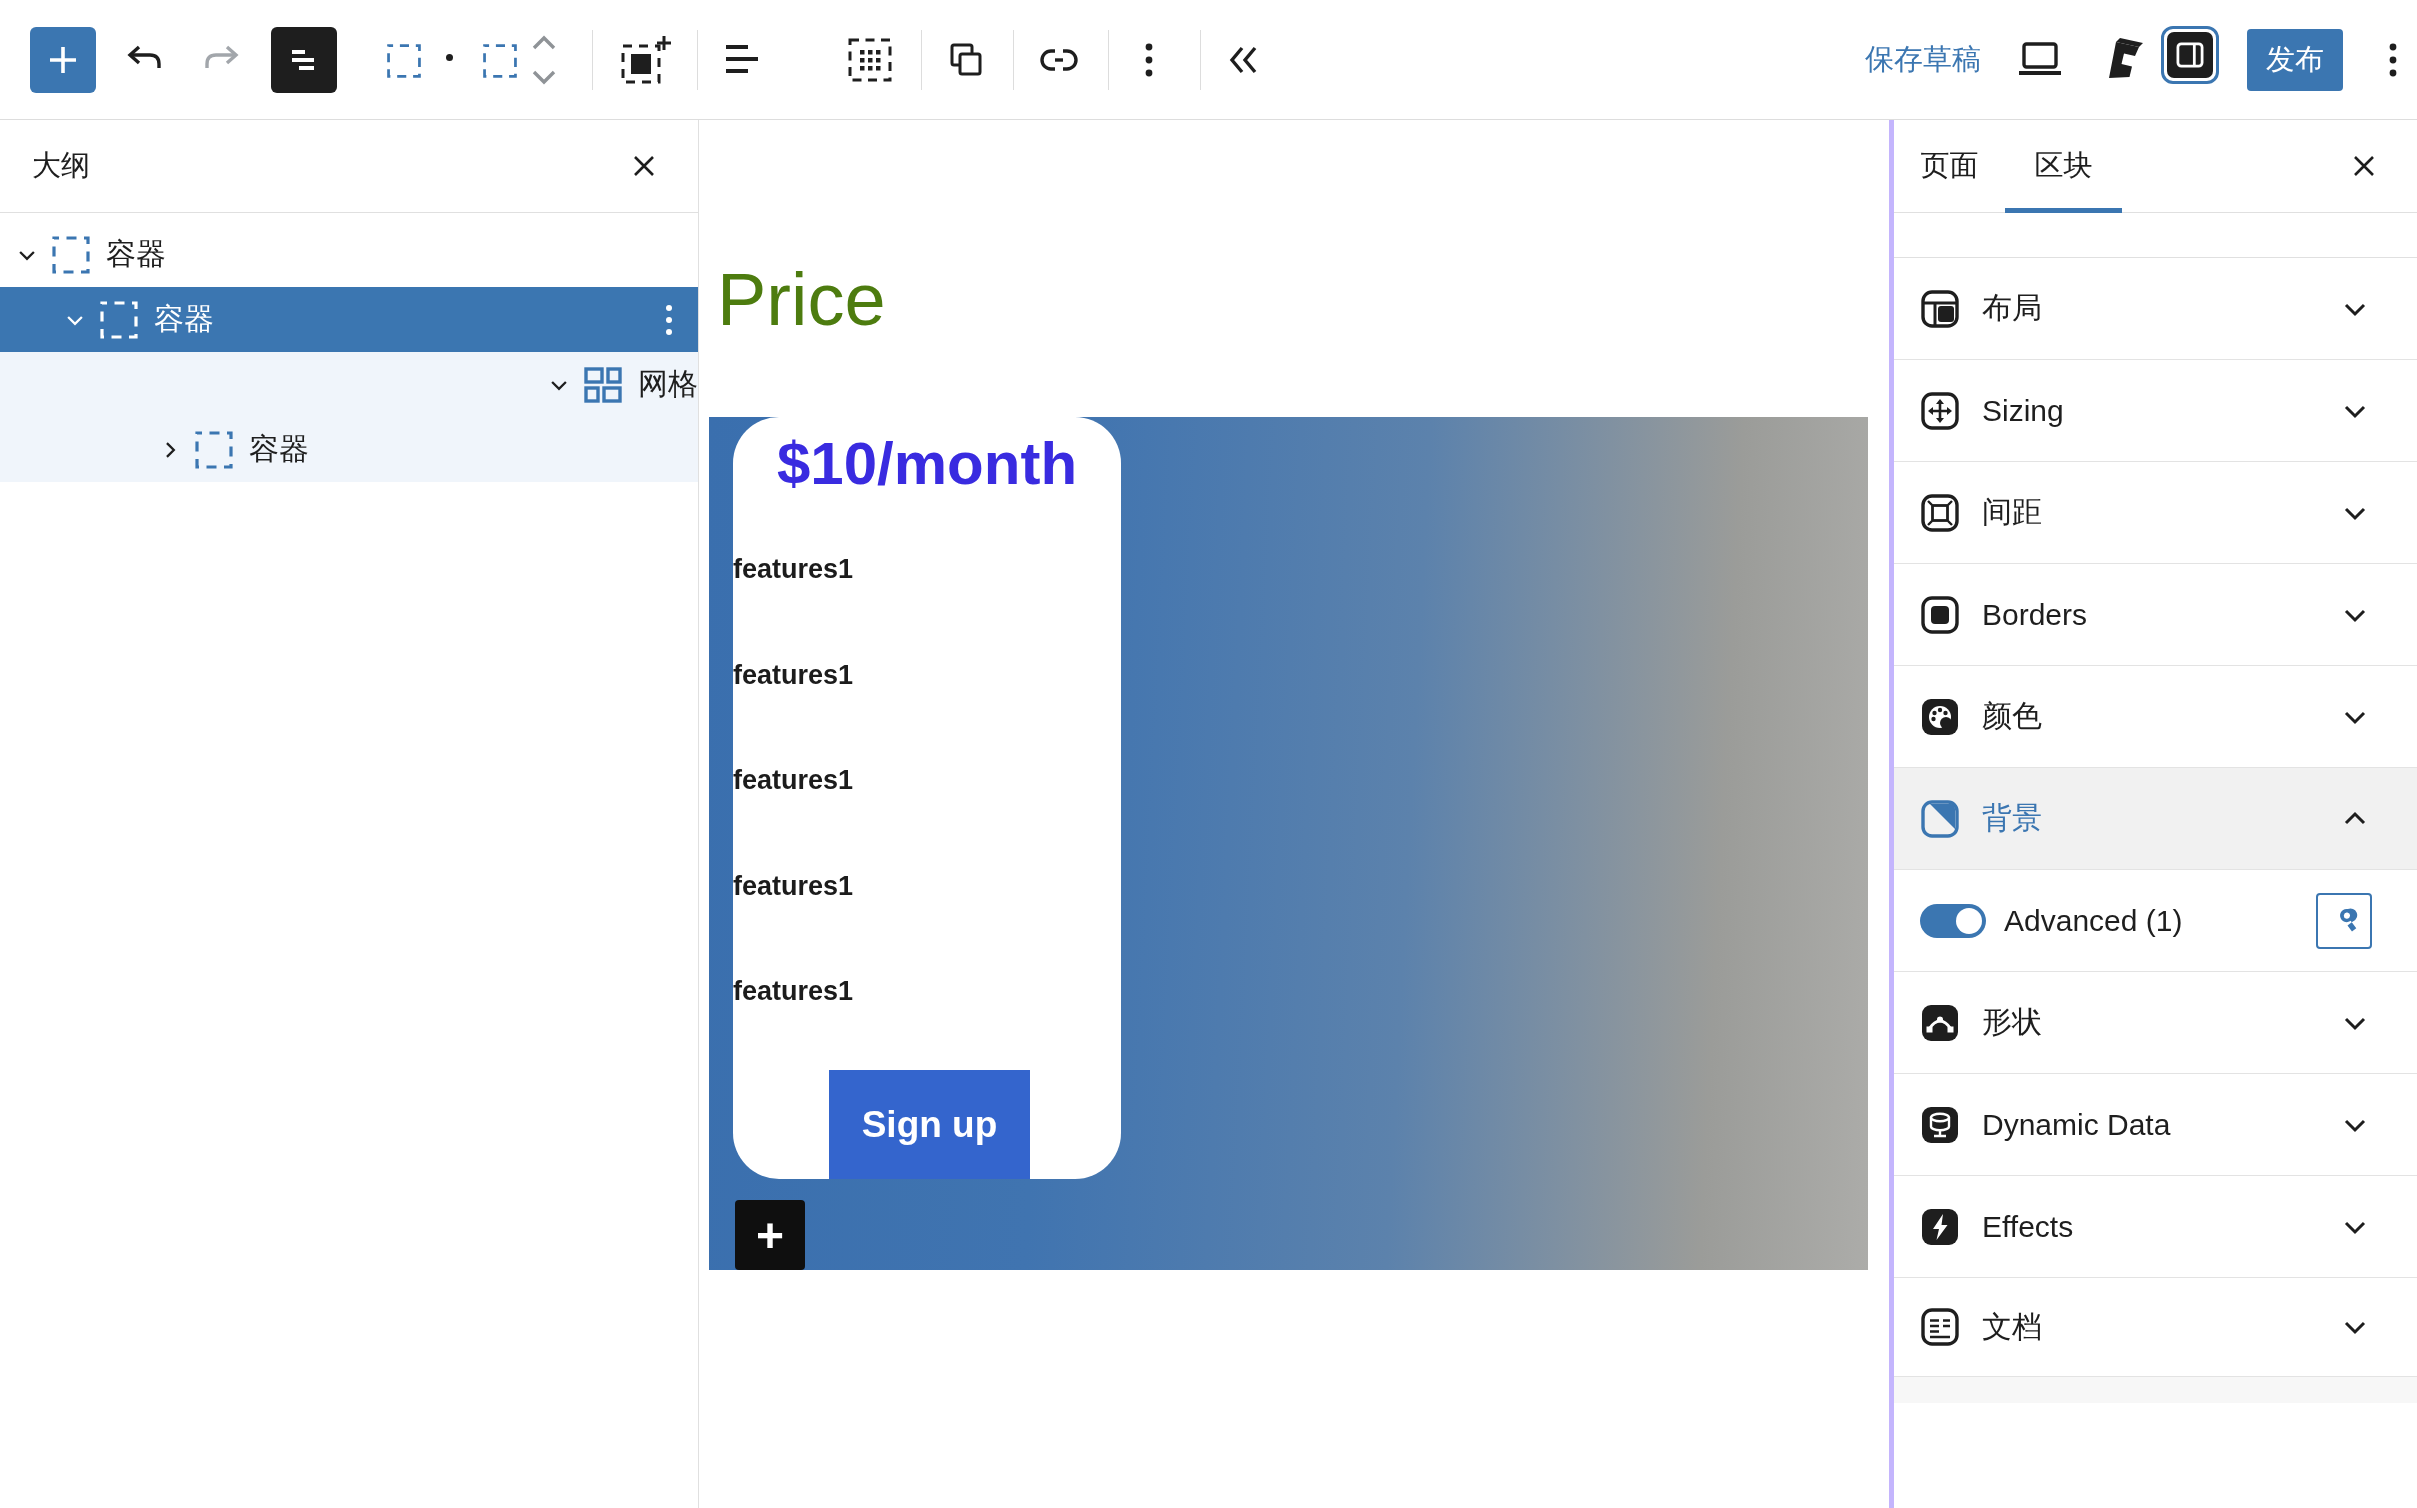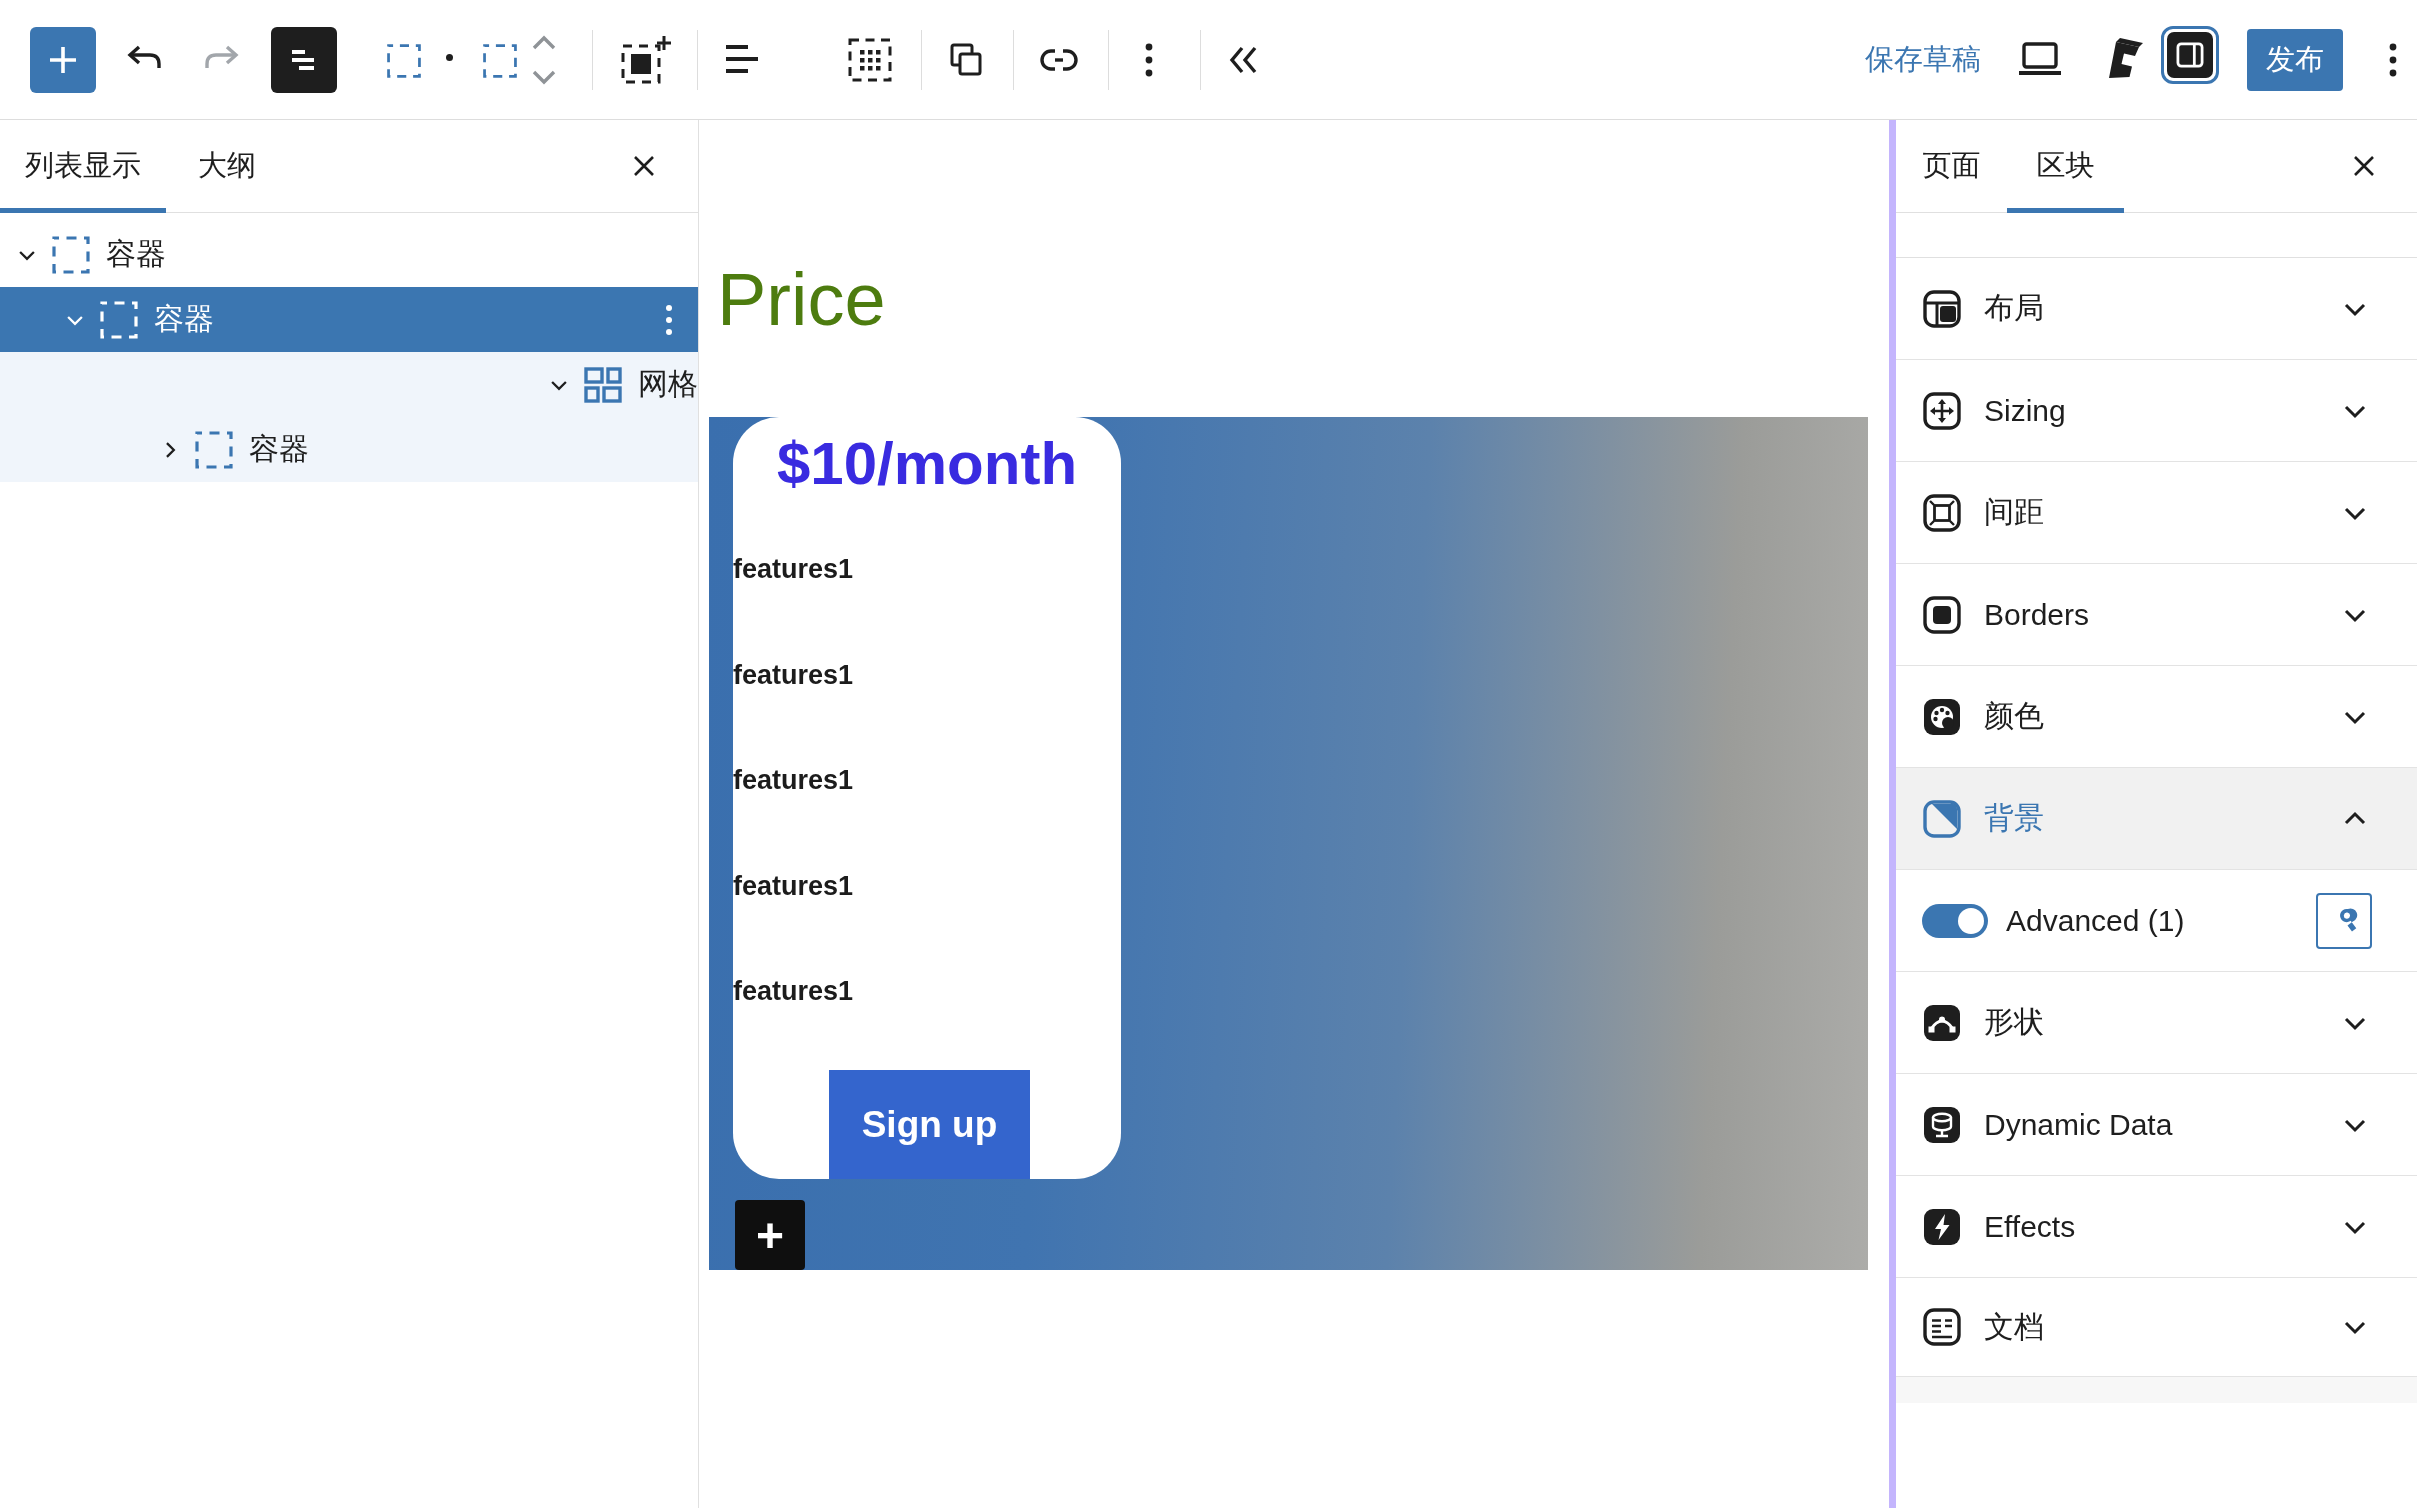--- a/index.html
+++ b/index.html
@@ -49,21 +49,21 @@
   #card-price{position:absolute;left:0;top:12px;width:100%;text-align:center;font-size:60px;color:var(--price);cursor:text;}
   .feature{position:absolute;left:0;width:100%;font-size:27px;color:#1c1c1c;height:44px;
     line-height:44px;cursor:text;}
   #signup-btn{position:absolute;left:96px;top:653px;width:201px;height:109px;background:var(--signup);
     color:#fff;font-size:37px;display:flex;align-items:center;justify-content:center;cursor:pointer;}
   #appender{position:absolute;left:26px;top:783px;width:70px;height:70px;background:#0f0f0f;border-radius:4px;
     color:#fff;font-size:48px;display:flex;align-items:center;justify-content:center;cursor:pointer;}
 
   
   #right-panel{position:absolute;left:1889px;top:119px;width:529px;height:1389px;background:#fff;
-    border-left:7px solid #c4b5fd;box-sizing:border-box;}
+    border-left:5px solid #c4b5fd;box-sizing:border-box;}
   #insp-strip{height:44px;border-bottom:1px solid #e0e0e0;}
   .insp-row{height:102px;box-sizing:border-box;border-bottom:1px solid #e3e3e3;display:flex;align-items:center;
     padding:0 46px 0 26px;cursor:pointer;position:relative;}
   .insp-row .sicon{width:40px;height:40px;margin-right:22px;flex:none;}
   .insp-row .slabel{font-size:30px;font-weight:500;flex:1;}
   .insp-row .schev{width:34px;height:34px;flex:none;}
   .insp-row.accent{background:#f1f1f1;}
   .insp-row.accent .slabel{color:var(--accent);font-family:Liberation Mono, monospace;}
   .insp-row.last{height:99px;}
   .adv-toggle{width:66px;height:34px;border-radius:17px;background:var(--accent);position:relative;flex:none;
@@ -210,21 +210,20 @@
     <svg width="26" height="40" viewBox="0 0 26 40" fill="#1e1e1e">
         <circle cx="13" cy="7" r="3.4"></circle>
         <circle cx="13" cy="20" r="3.4"></circle>
         <circle cx="13" cy="33" r="3.4"></circle>
       </svg>
   </div>
 </div>
 
 <div id="left-panel">
   <div class="panel-header">
-    <div class="ptab active" style="width:166px">列表显示</div>
     <div class="ptab" style="width:122px">大纲</div>
     <div class="panel-close">
       <svg width="30" height="30" viewBox="0 0 30 30" stroke="#1e1e1e" stroke-width="2.6">
           <path d="M6 6 L24 24 M24 6 L6 24"></path>
         </svg>
     </div>
   </div>
   <div id="tree">
       <div class="tree-row " style="padding-left: 14px;">
         <span class="tchev">

